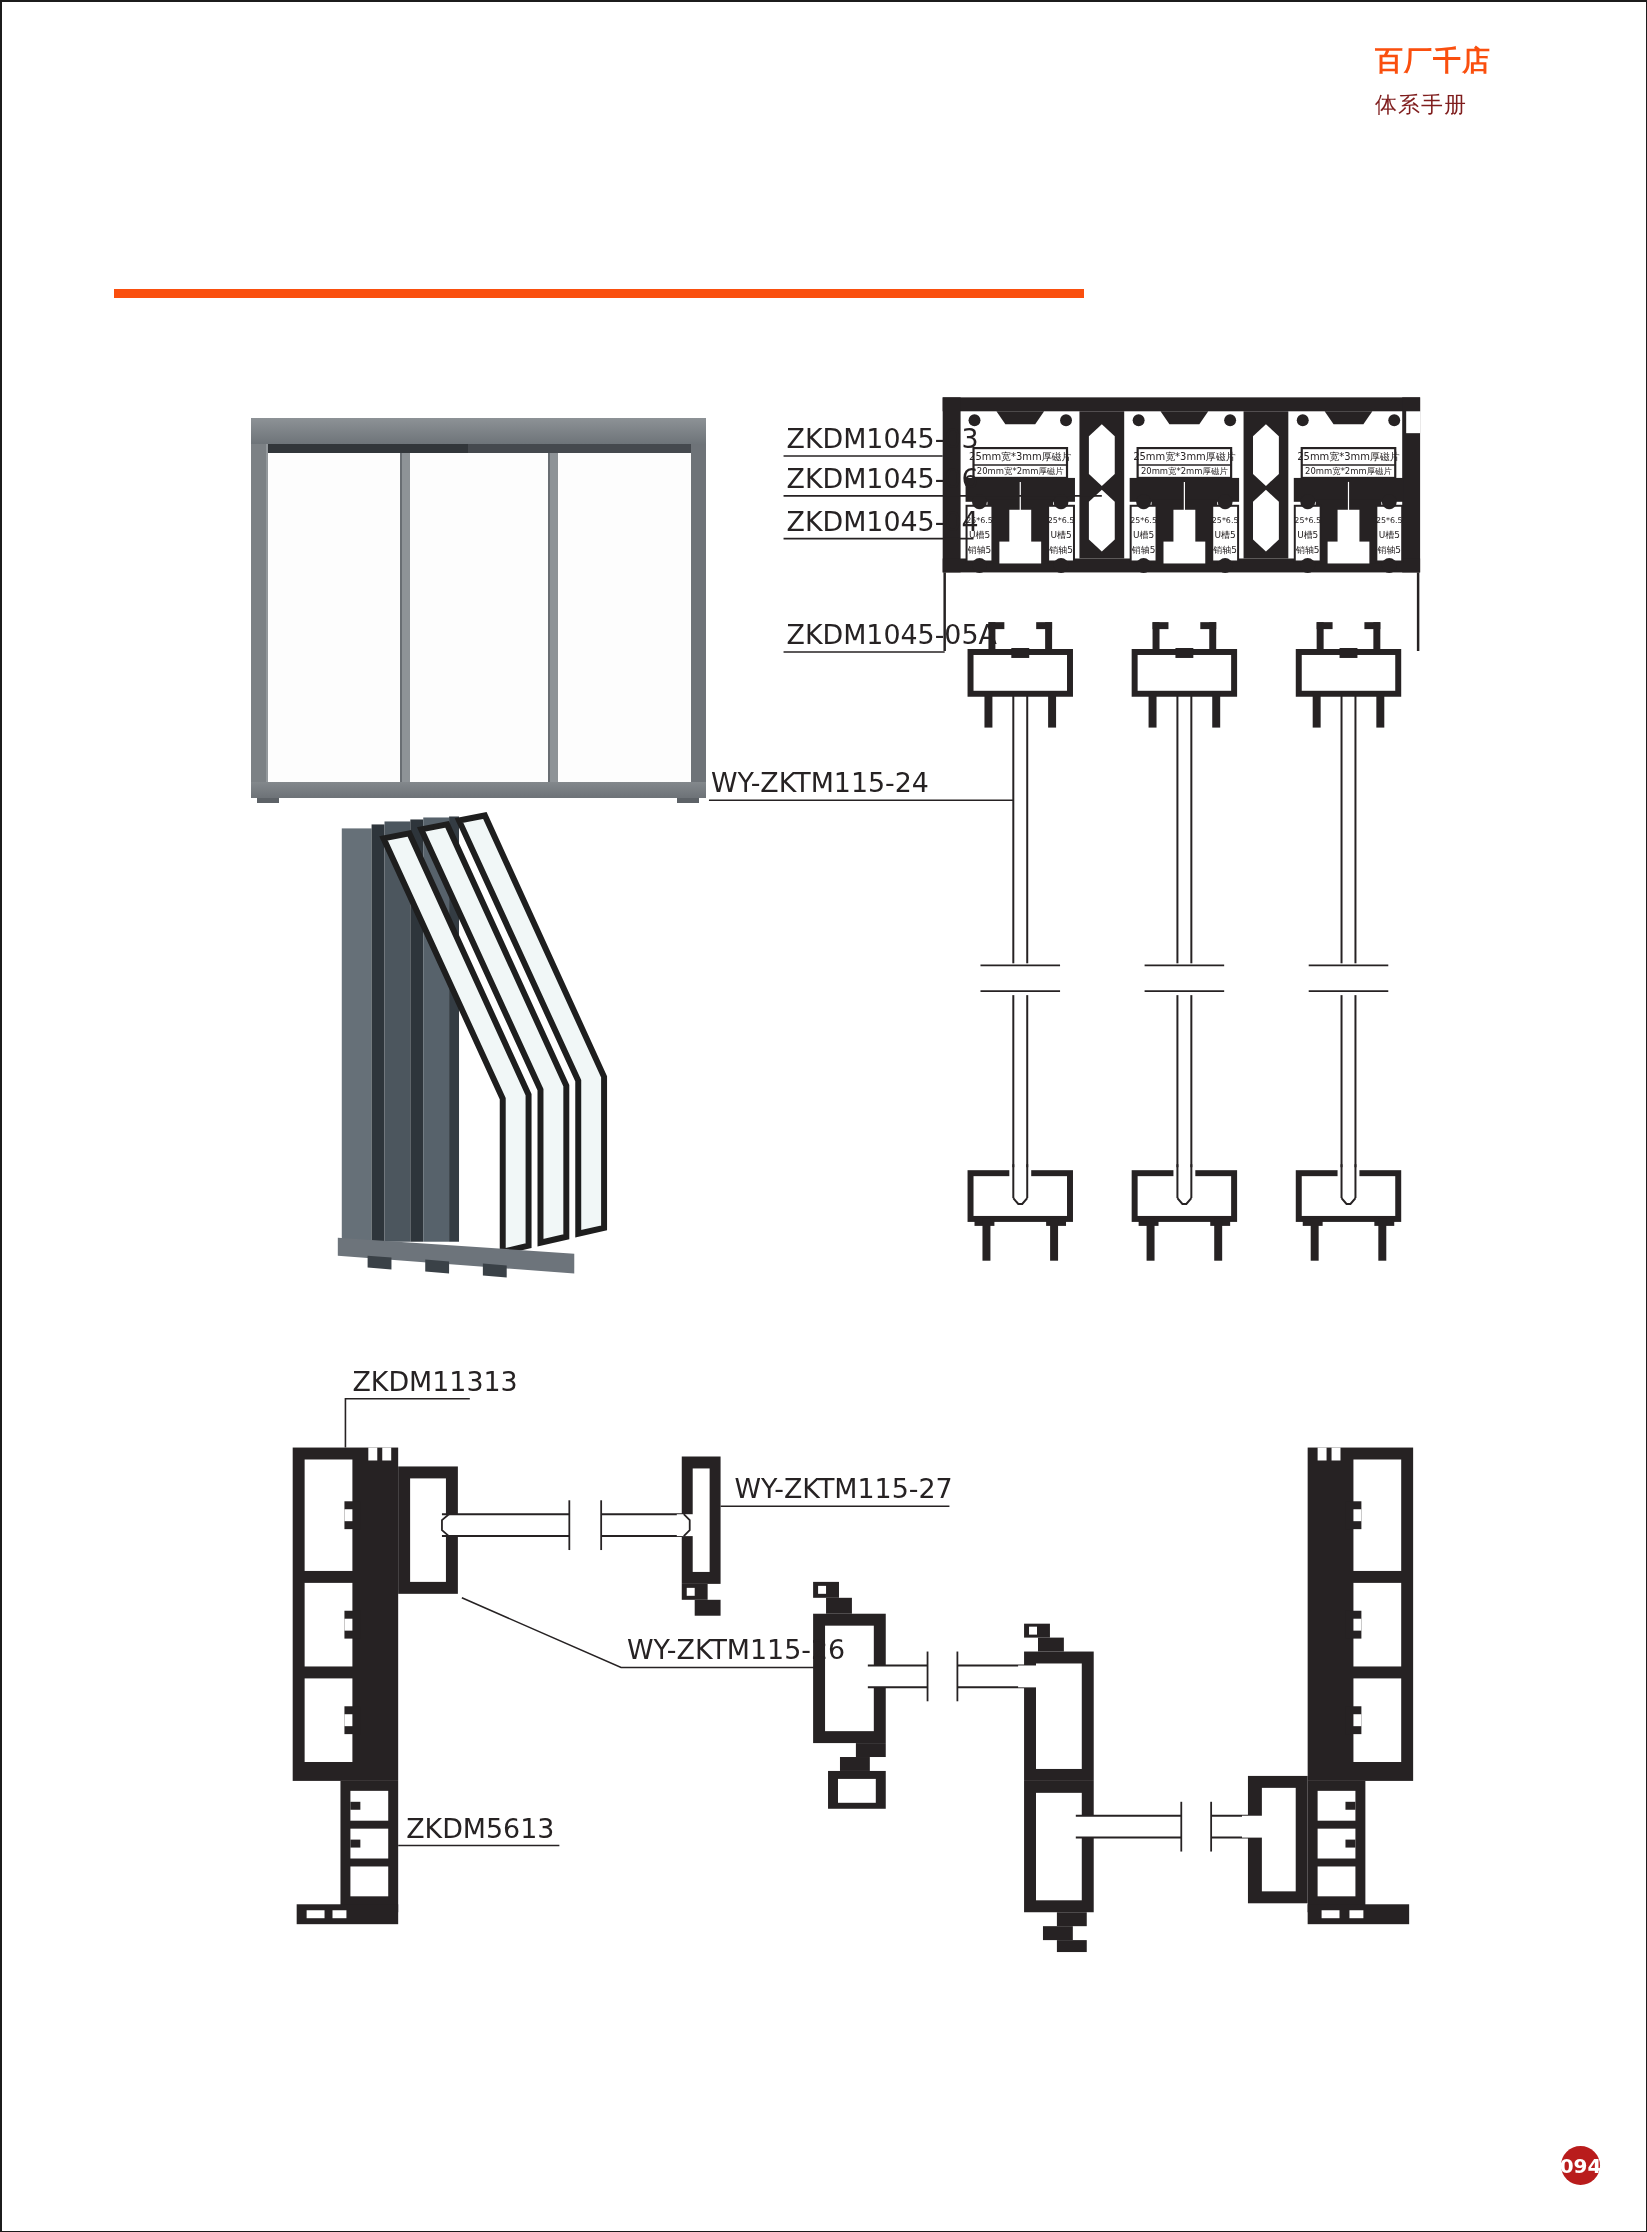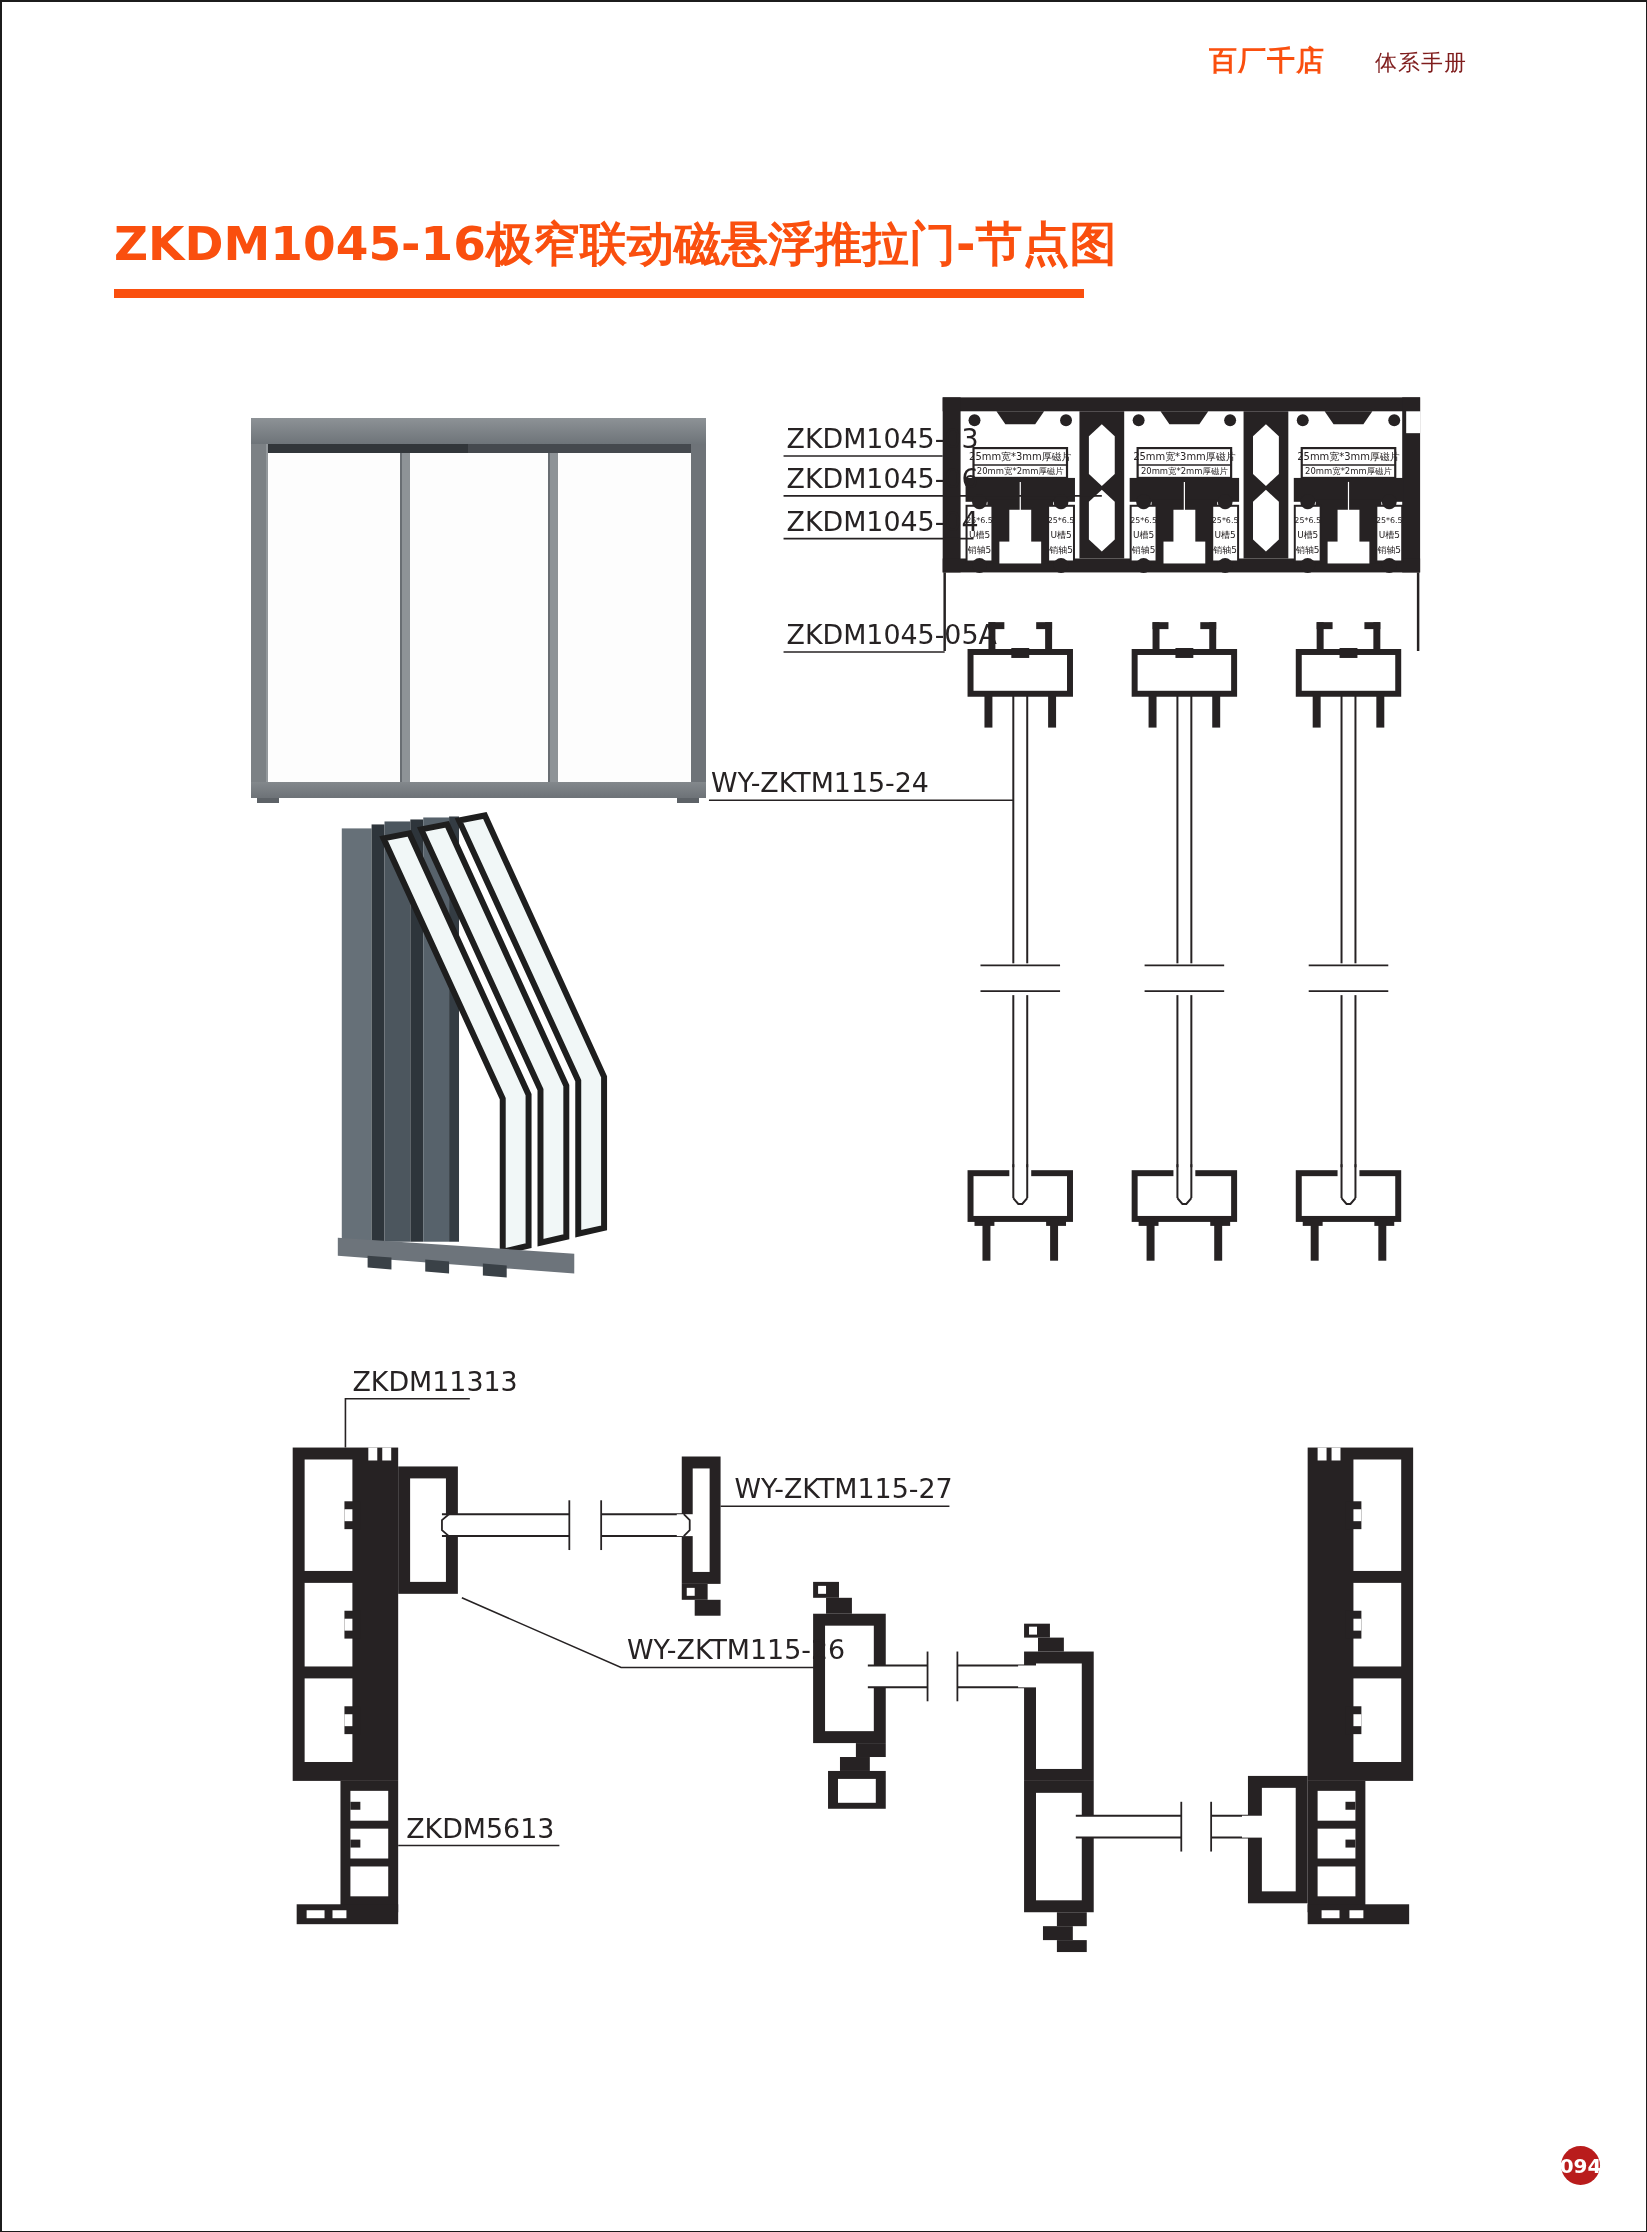--- a/index.html
+++ b/index.html
@@ -2,21 +2,21 @@
 <html><head>
 <meta charset="utf-8">
 <style>
   html,body{margin:0;padding:0;background:#e8e8e8;}
   .page{
     position:relative;width:1644px;height:2229px;background:#fff;
     border:2px solid #1c1c1c;overflow:hidden;
     font-family:"DejaVu Sans","Liberation Sans",sans-serif;
   }
   
-  .hdr{position:absolute;top:40px;right:179px;display:flex;align-items:baseline;gap:10px;}
+  .hdr{position:absolute;top:40px;right:179px;display:flex;align-items:baseline;gap:10px;flex-direction:column;}
   .hdr .brand{font-size:28px;font-weight:bold;color:#FA4F0E;letter-spacing:1px;}
   .hdr .manual{font-size:22px;color:#7f1d1d;letter-spacing:1px;margin-left:40px;}
   
   .title{position:absolute;left:112px;top:211px;font-size:47px;font-weight:bold;color:#FA4F0E;white-space:nowrap;letter-spacing:0px;}
   .rule{position:absolute;left:112px;top:287px;width:970px;height:9px;background:#FA4F0E;}
   
   .photo{position:absolute;left:249px;top:416px;width:455px;height:384px;}
   .photo .topbar{position:absolute;left:0;top:0;width:455px;height:26px;background:linear-gradient(#8d9296,#6e7479);}
   .photo .track{position:absolute;left:13px;top:26px;width:428px;height:9px;background:#45494e;}
   .photo .trackdark{position:absolute;left:13px;top:26px;width:204px;height:9px;background:#32363a;}
@@ -39,21 +39,20 @@
 </head>
 <body>
 
 <div class="page">
 
   <div class="hdr">
     <span class="brand">百厂千店</span>
     <span class="manual">体系手册</span>
   </div>
 
-  <div class="title">ZKDM1045-16极窄联动磁悬浮推拉门-节点图</div>
   <div class="rule"></div>
 
   <div class="photo">
     <div class="panels"></div>
     <div class="div1"></div>
     <div class="div2"></div>
     <div class="topbar"></div>
     <div class="track"></div>
     <div class="trackdark"></div>
     <div class="leftbar"></div>

